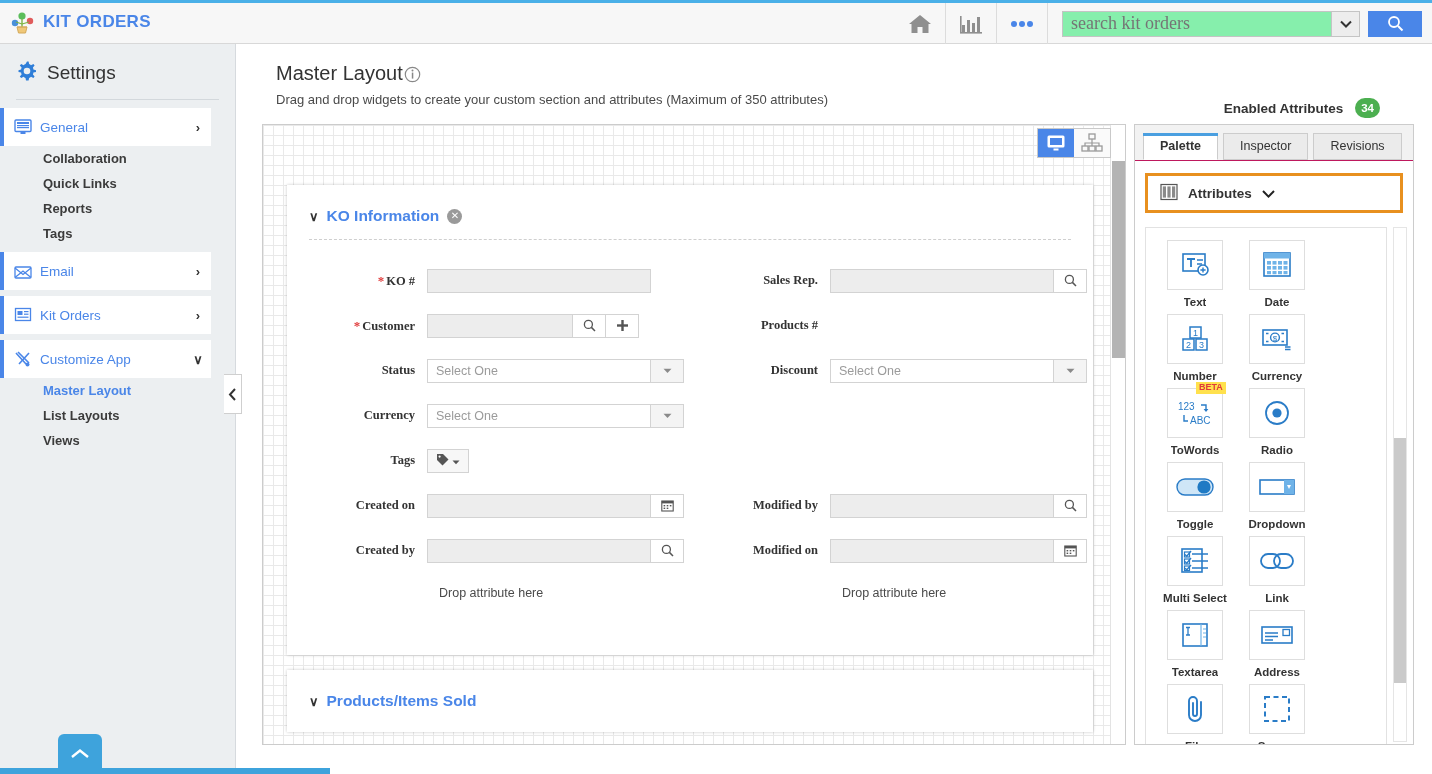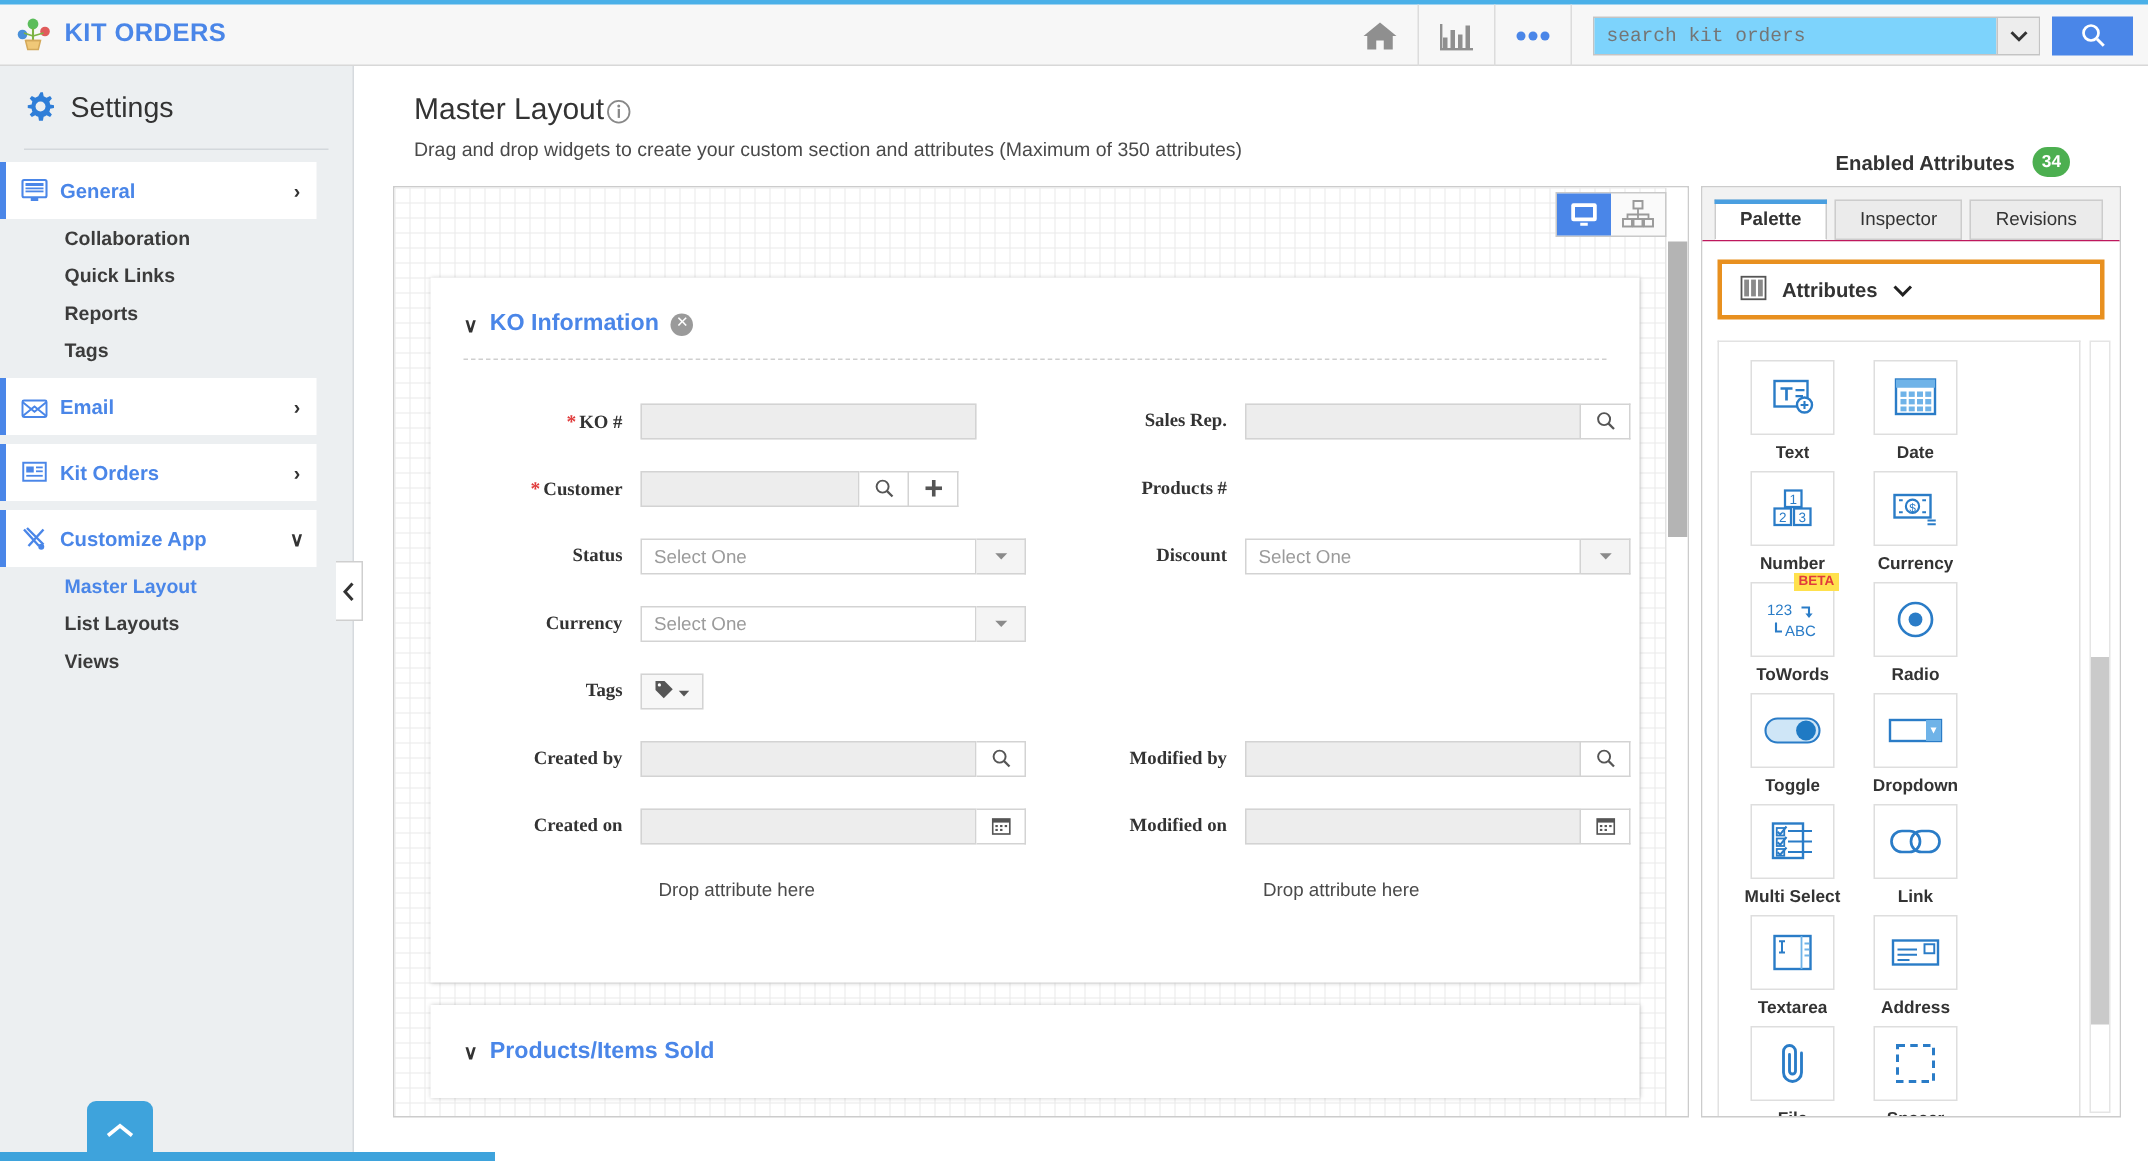--- a/index.html
+++ b/index.html
@@ -40,22 +40,22 @@
   .top-sep { width: 1px; background: #dcdcdc; margin: 0; }
   #search-wrap {
     display: flex; align-items: center; padding: 0 10px 0 14px;
   }
   #search-box {
     display: flex; align-items: stretch; height: 26px;
     border: 1px solid #c4c4c4; background: #fff;
   }
   #search-input {
     width: 268px; border: 0; outline: none; padding: 0 8px;
-    font-family: Liberation Mono, monospace; font-size: 13px; color: #555;
-    background: #7dd3fc;
+    font-family: Liberation Serif, serif; font-size: 18px; color: #555;
+    background: #86efac;
   }
   #search-input::placeholder { color: #757575; }
   #search-caret {
     width: 28px; border-left: 1px solid #c4c4c4; background: #ededed;
     display: flex; align-items: center; justify-content: center; cursor: pointer;
   }
   #search-go {
     width: 54px; height: 26px; margin-left: 8px; background: #4a86e8;
     display: flex; align-items: center; justify-content: center; cursor: pointer;
     border: 0;
@@ -77,21 +77,21 @@
   .nav-group {
     display: flex; align-items: center; height: 38px;
     padding-left: 14px; cursor: pointer; position: relative;
   }
   .nav-group.active {
     background: #ffffff; border-left: 4px solid #4a86e8; padding-left: 10px;
     width: 211px;
   }
   .nav-group .ng-icon { width: 26px; display: flex; align-items: center; }
   .nav-group .ng-label {
-    color: #4a86e8; font-weight: bold; font-size: 13.5px; flex: 1;
+    color: #4a86e8; font-weight: normal; font-size: 13.5px; flex: 1;
   }
   .nav-group .ng-arrow {
     width: 26px; display: flex; align-items: center; justify-content: center;
     color: #333; font-size: 13px; font-weight: bold;
   }
   .nav-sub {
     display: block; padding: 5px 0 5px 43px;
     color: #3b3b3b; font-size: 13px; font-weight: bold; cursor: pointer;
   }
   .nav-sub.active { color: #4a86e8; }
@@ -580,45 +580,45 @@
                 <span>
                   <svg width="8" height="5" viewBox="0 0 8 5">
                       <path d="M0.5 0.5 L4 4.3 L7.5 0.5 Z" fill="#555"></path>
                     </svg>
                 </span>
               </div>
             </div>
           </div>
 
           <div class="frow">
-            <div class="flabel">Created by</div>
-            <div class="fctrl">
-              <div class="inp"></div>
-              <div class="addon">
-                <svg width="13" height="13" viewBox="0 0 13 13">
-                  <circle cx="5.4" cy="5.4" r="4" stroke="#555" stroke-width="1.3" fill="none"></circle>
-                  <path d="M8.4 8.4 L12 12" stroke="#555" stroke-width="1.5"></path>
-                </svg>
-              </div>
-            </div>
-          </div>
-
-          <div class="frow">
             <div class="flabel">Created on</div>
             <div class="fctrl">
               <div class="inp"></div>
               <div class="addon">
                 <svg width="13" height="13" viewBox="0 0 13 13">
                   <rect x="0.8" y="2" width="11.4" height="10" stroke="#555" stroke-width="1.1" fill="none"></rect>
                   <rect x="0.8" y="2" width="11.4" height="2.4" fill="#555"></rect>
                   <rect x="2.6" y="6" width="1.6" height="1.4" fill="#555"></rect>
                   <rect x="5.7" y="6" width="1.6" height="1.4" fill="#555"></rect>
                   <rect x="8.8" y="6" width="1.6" height="1.4" fill="#555"></rect>
                   <rect x="2.6" y="8.6" width="1.6" height="1.4" fill="#555"></rect>
                   <rect x="5.7" y="8.6" width="1.6" height="1.4" fill="#555"></rect>
+                </svg>
+              </div>
+            </div>
+          </div>
+
+          <div class="frow">
+            <div class="flabel">Created by</div>
+            <div class="fctrl">
+              <div class="inp"></div>
+              <div class="addon">
+                <svg width="13" height="13" viewBox="0 0 13 13">
+                  <circle cx="5.4" cy="5.4" r="4" stroke="#555" stroke-width="1.3" fill="none"></circle>
+                  <path d="M8.4 8.4 L12 12" stroke="#555" stroke-width="1.5"></path>
                 </svg>
               </div>
             </div>
           </div>
 
           <div class="dropzone">Drop attribute here</div>
         </div>
 
         <div class="col">
           <div class="frow">

